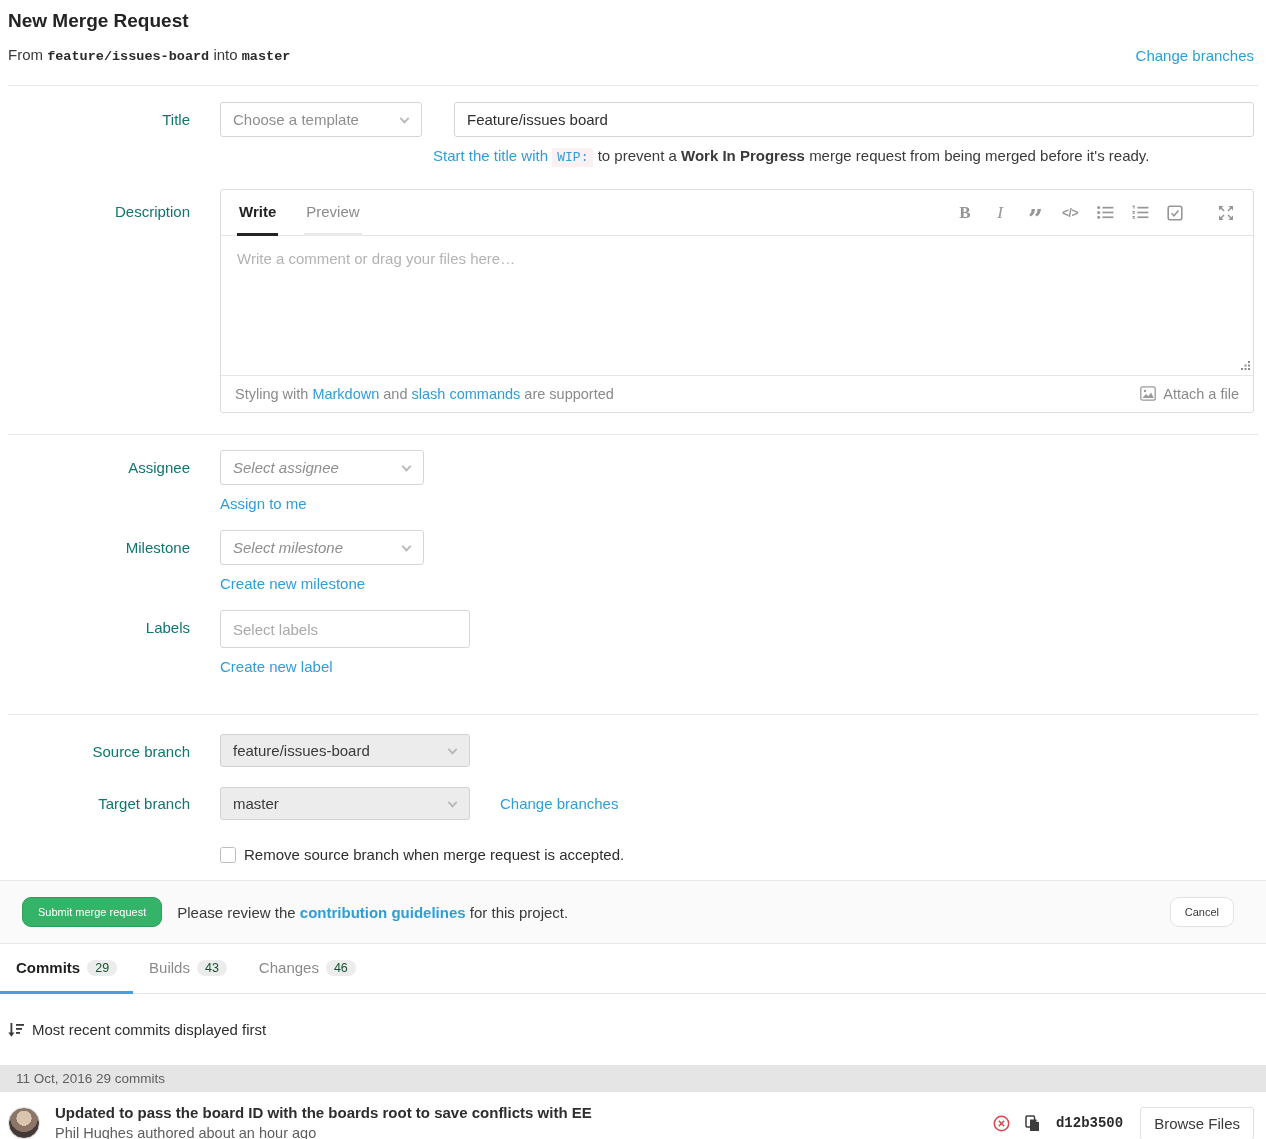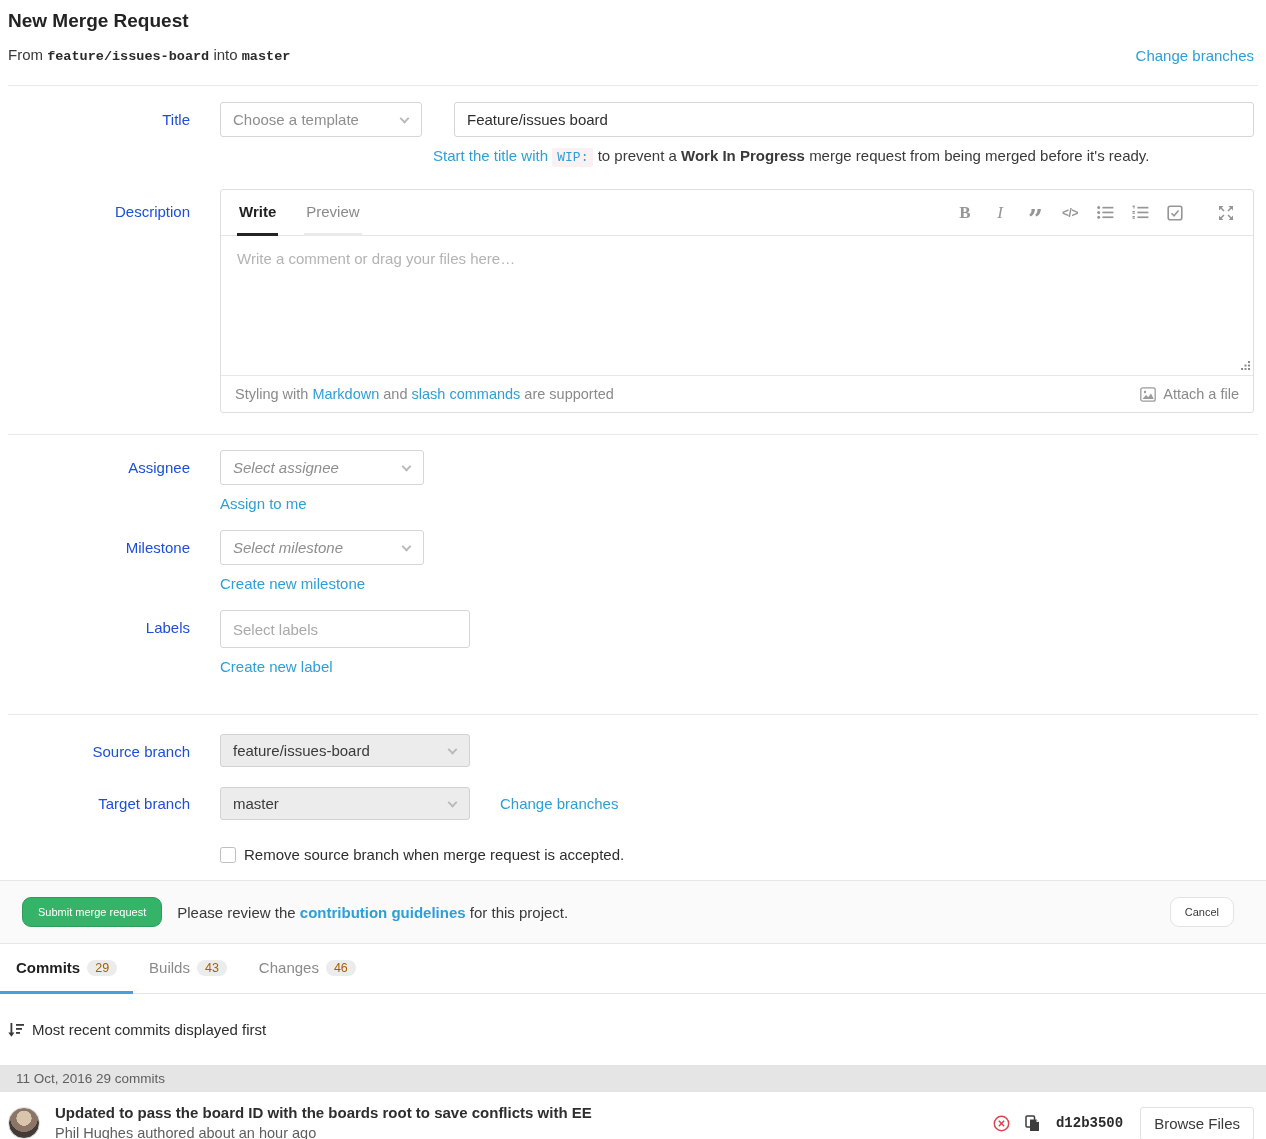--- a/index.html
+++ b/index.html
@@ -9,21 +9,21 @@
   .link { color:#2e9fd6; }
   .page-header { padding:10px 8px 0 8px; }
   h1 { font-size:19px; font-weight:700; margin:0 0 14px 0; color:#232323; }
   .subtitle-row { display:flex; align-items:center; justify-content:space-between; padding-right:4px;text-align:right; }
   .subtitle { color:#393939; }
   code.branch { font-family:"Liberation Mono","DejaVu Sans Mono",monospace; font-weight:700; font-size:13.5px; color:#2b2b2b; }
   hr.divider { border:none; border-top:1px solid #e7e7e7; margin:21px 8px 0 8px; }
 
   
   .form-row { display:flex; padding-right:12px; }
-  .form-label { width:190px; flex-shrink:0; text-align:right; color:#1d4ed8; }
+  .form-label { width:190px; flex-shrink:0; text-align:right; color:#0f766e; }
   .form-content { margin-left:30px; flex:1; min-width:0; }
   .v-center .form-label { line-height:35px; }
 
   .select { position:relative; height:35px; border:1px solid #d6d6d6; border-radius:3px; background:#fff;
             display:flex; align-items:center; padding:0 28px 0 12px; color:#8e8e8e; cursor:pointer; }
   .select.disabled { background:#ececec; color:#3a3a3a; border-color:#d2d2d2; }
   .caret { position:absolute; right:13px; top:50%; width:7px; height:7px;
            border-right:2px solid #b9b9b9; border-bottom:2px solid #b9b9b9;
            transform:translateY(-70%) rotate(45deg); }
   .text-input { height:35px; width:100%; border:1px solid #d6d6d6; border-radius:3px; padding:0 12px;
@@ -56,21 +56,21 @@
   .tb-quote { font-family:"DejaVu Serif",serif; font-weight:700; font-size:26px; line-height:10px; padding-top:12px; letter-spacing:-1px; }
   .tb-code { font-size:12px; font-weight:700; letter-spacing:-0.5px; }
   .tb-full { margin-left:16px; }
   .md-write { position:relative; }
   .md-textarea { display:block; width:100%; height:139px; border:none; resize:none; outline:none;
                  padding:14px 16px; font-size:15px; font-family:inherit; color:#2e2e2e; }
   .md-textarea::placeholder { color:#b3b3b3; }
   .resize-handle { position:absolute; right:2px; bottom:2px; cursor:nwse-resize; }
   .md-footer { display:flex; align-items:center; border-top:1px solid #e7e7e7; padding:10px 14px; color:#8a8a8a; font-size:14.5px; }
   .md-footer .sep { white-space:pre; }
-  .attach { margin-left:auto; display:flex; align-items:center; gap:7px; color:#8a8a8a; cursor:pointer;padding-left:12px; }
+  .attach { margin-left:auto; display:flex; align-items:flex-start; gap:7px; color:#8a8a8a; cursor:pointer;padding-left:12px; }
 
   .meta-rows { margin-top:15px; }
   .small-select-wrap { width:204px;font-style:italic; }
   .sub-action { display:inline-block; margin:10px 0 18px 0; }
   .labels-input { width:250px; height:38px; }
 
   .branch-rows { margin-top:19px; }
   .branch-row-inline { display:flex; align-items:center; }
   .branch-select { width:250px; height:33px; }
   .inline-link { margin-left:30px; }
@@ -86,21 +86,21 @@
   .btn-green { background:#35b368; border:1px solid #2d9d5b; color:#fff; padding:8px 15px; }
   .btn-default { background:#fff; border:1px solid #e3e3e3; color:#3a3a3a; padding:8px 14px; }
   .review-note { margin-left:15px; color:#3a3a3a; }
   .review-note a { font-weight:700; }
   .cancel-wrap { margin-left:auto; }
 
   .mr-tabs { display:flex; border-bottom:1px solid #e5e5e5; height:50px; align-items:stretch; }
   .mr-tab { display:flex; align-items:center; padding:0 16px; color:#8a8a8a; border-bottom:3px solid transparent;
             margin-bottom:-1px; cursor:pointer; }
   .mr-tab.active { color:#1f1f1f; font-weight:700; border-bottom-color:#4a9ed9; }
-  .badge { background:#ececec; color:#a16207; border-radius:9px; padding:1px 8px; font-size:12.5px; font-weight:400; margin-left:7px; }
+  .badge { background:#ececec; color:#14532d; border-radius:9px; padding:1px 8px; font-size:12.5px; font-weight:400; margin-left:7px; }
 
   .sort-note { display:flex; align-items:center; gap:8px; margin:27px 8px 27px 8px; color:#2e2e2e; }
 
   .commits-group-header { background:#e5e5e5; border-top:1px solid #e3e3e3; border-bottom:1px solid #e3e3e3;
                           padding:5px 16px; color:#5f5f5f; font-size:13.5px; }
   .commit-row { display:flex; align-items:center; padding:11px 12px 11px 8px; border-bottom:1px solid #ececec; }
   .avatar { width:32px; height:32px; border-radius:50%; flex-shrink:0; cursor:pointer;
             background:radial-gradient(circle at 50% 34%, #d9c4ae 0 30%, #8c7466 31% 55%, #433a37 56%);
             border:1px solid #e0e0e0; }
   .commit-info { margin-left:15px; flex:1; min-width:0; }

